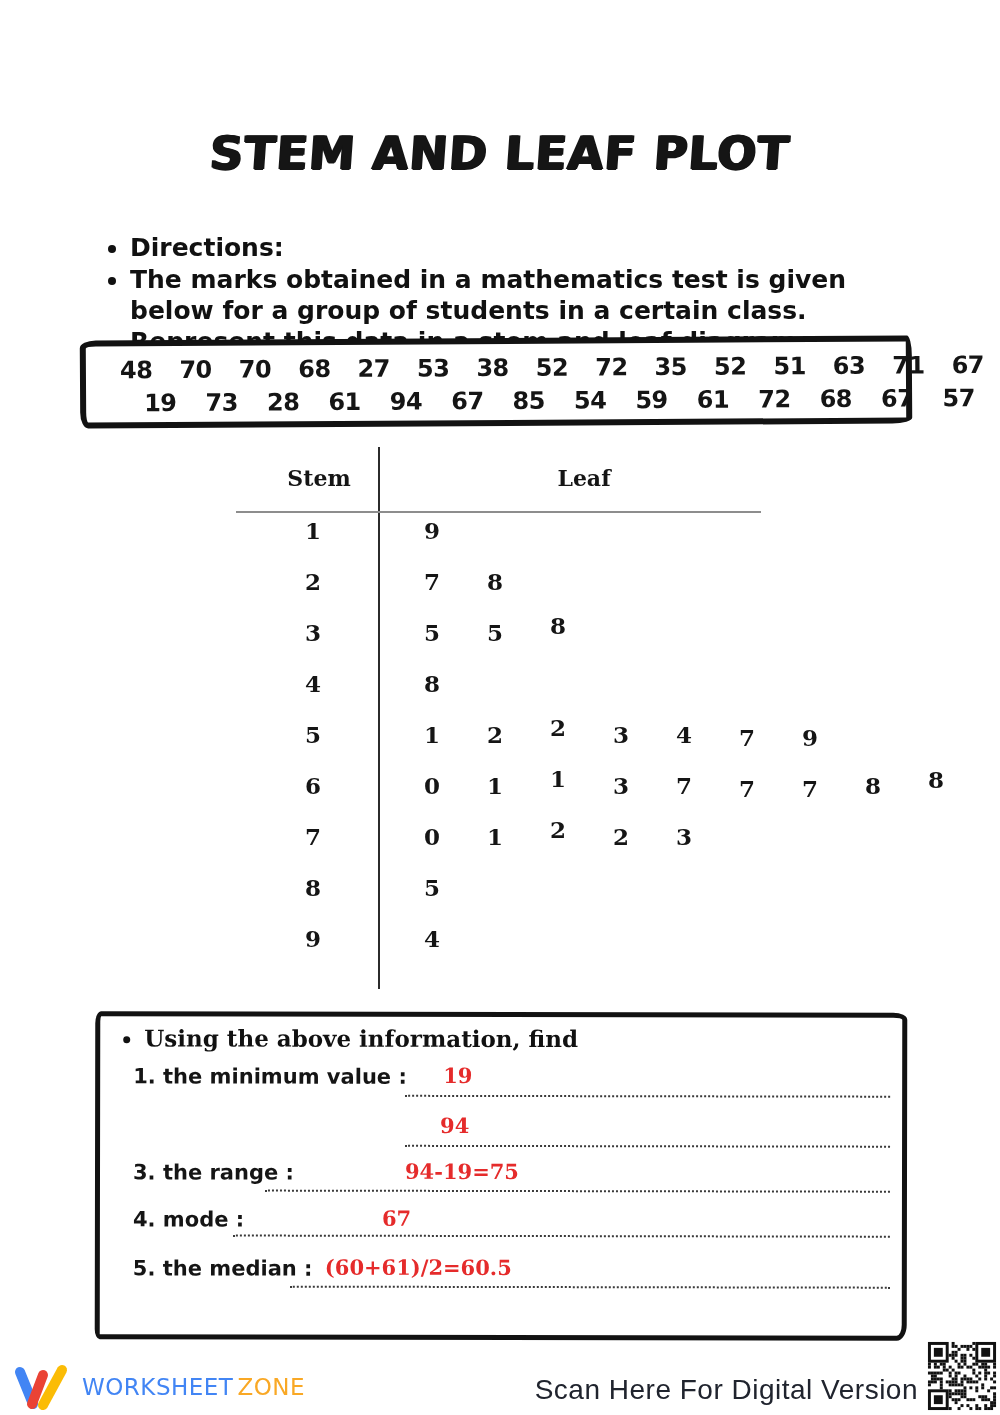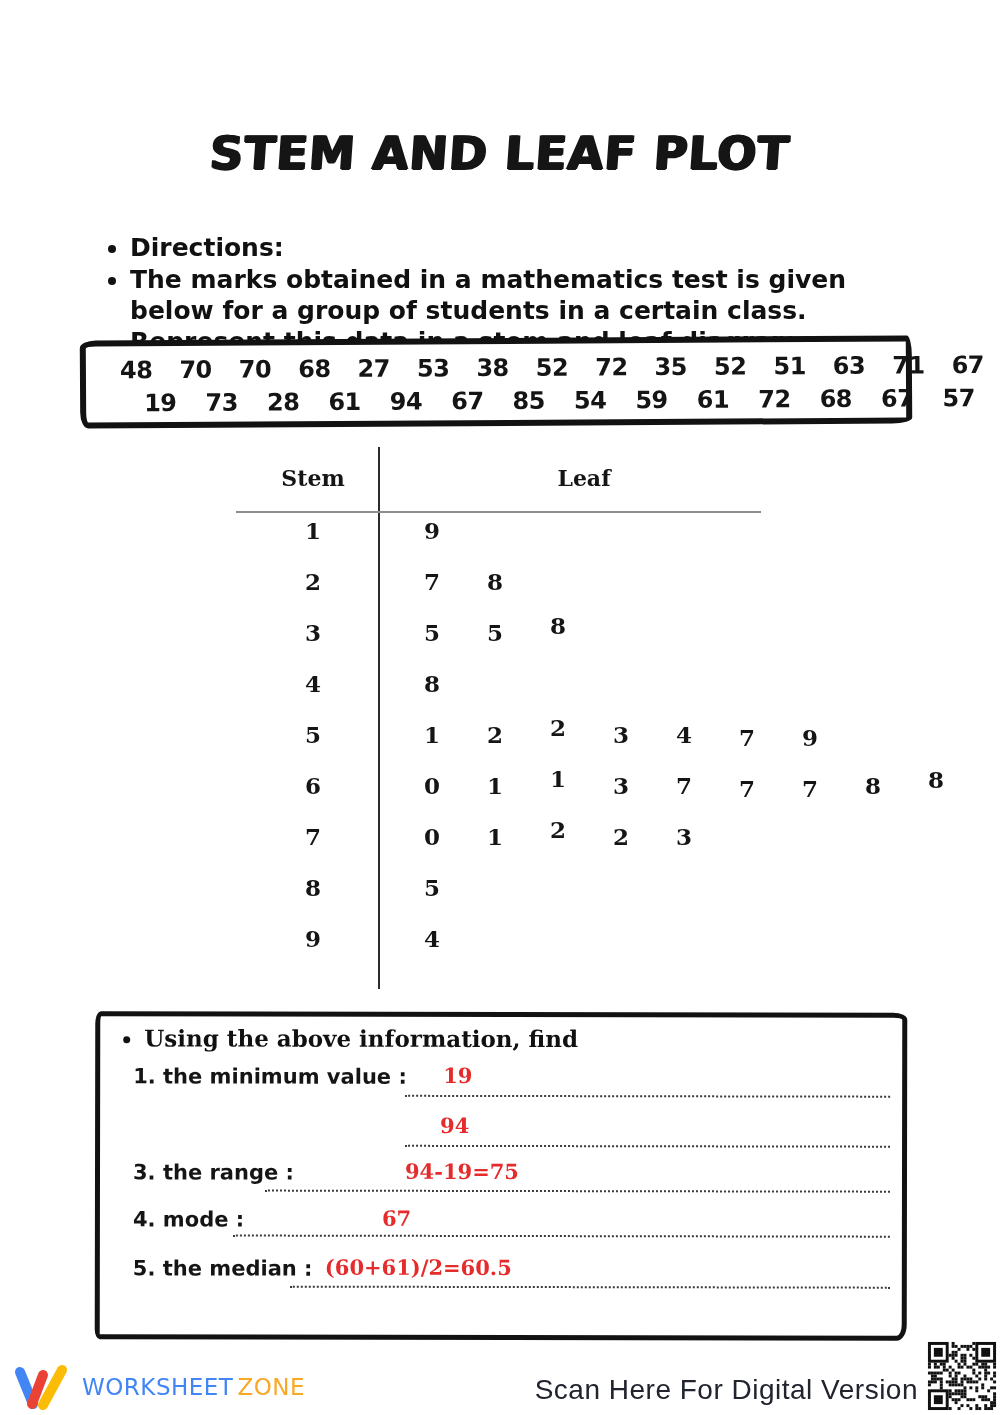--- a/index.html
+++ b/index.html
@@ -46,21 +46,21 @@
     letter-spacing:-0.5px;
   }
   .data-row.r1 { margin-left:34px; }
   .data-row.r2 { margin-left:58px; gap:29px; }
 
   
   .slp { position:absolute; left:0; top:445px; width:1000px; height:548px;
          font-family:"DejaVu Serif", serif; font-weight:700; }
   .slp-vline { position:absolute; left:378px; top:2px; width:2px; height:542px; background:#2b2b2b; }
   .slp-hline { position:absolute; left:236px; top:66px; width:525px; height:2px; background:#8d8d8d; }
-  .slp-head-stem { position:absolute; left:250px; top:20px; width:126px; text-align:center; font-size:22px; }
+  .slp-head-stem { position:absolute; left:256px; top:20px; width:126px; text-align:center; font-size:22px; }
   .slp-head-leaf { position:absolute; left:428px; top:20px; width:312px; text-align:center; font-size:22px; }
   .slp-rows { position:absolute; left:0; top:60px; width:1000px; }
   .slp-row { display:flex; align-items:center; height:51px; }
   .slp-row .stem { width:126px; margin-left:250px; text-align:center; font-size:23px; }
   .slp-row .leaves { display:flex; gap:43px; margin-left:46px; font-size:23px; }
   .slp-row .leaf { display:inline-block; width:20px; text-align:center; }
   .slp-row .leaf:nth-child(3) { transform:translateY(-7px); }
   .slp-row .leaf:nth-child(6) { transform:translateY(3px); }
   .slp-row .leaf:nth-child(7) { transform:translateY(3px); }
   .slp-row .leaf:nth-child(9) { transform:translateY(-6px); }

